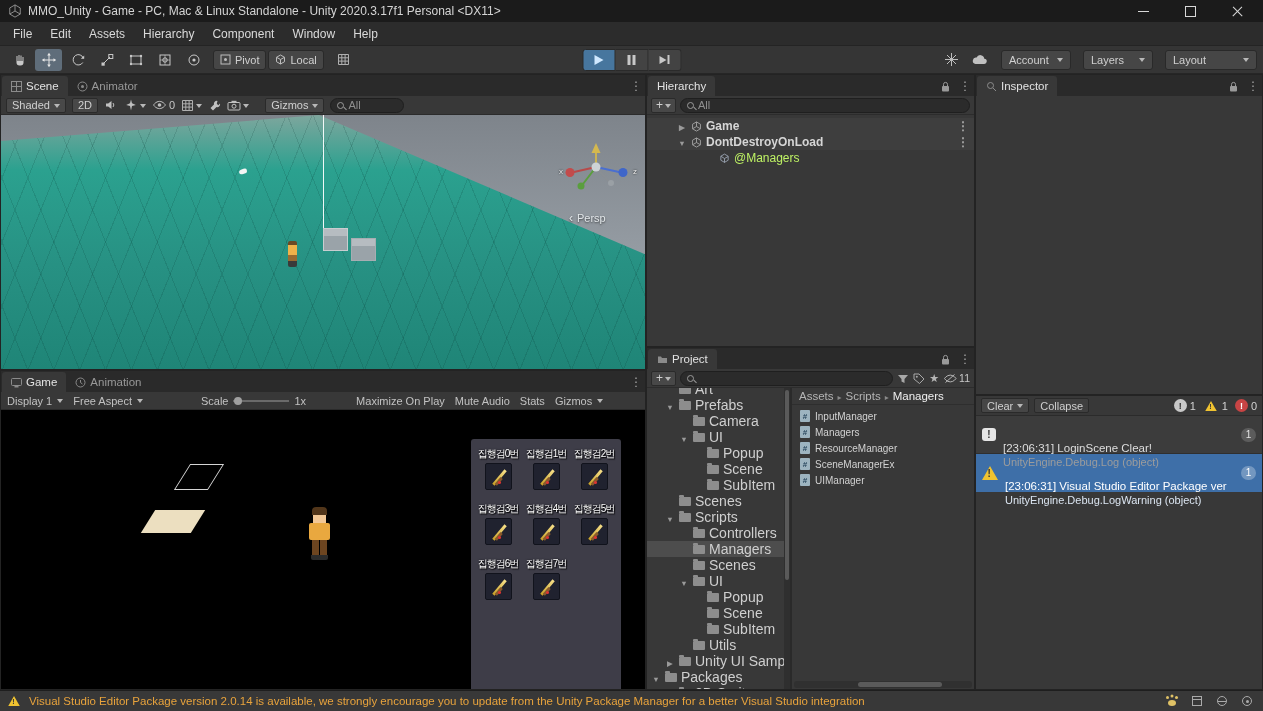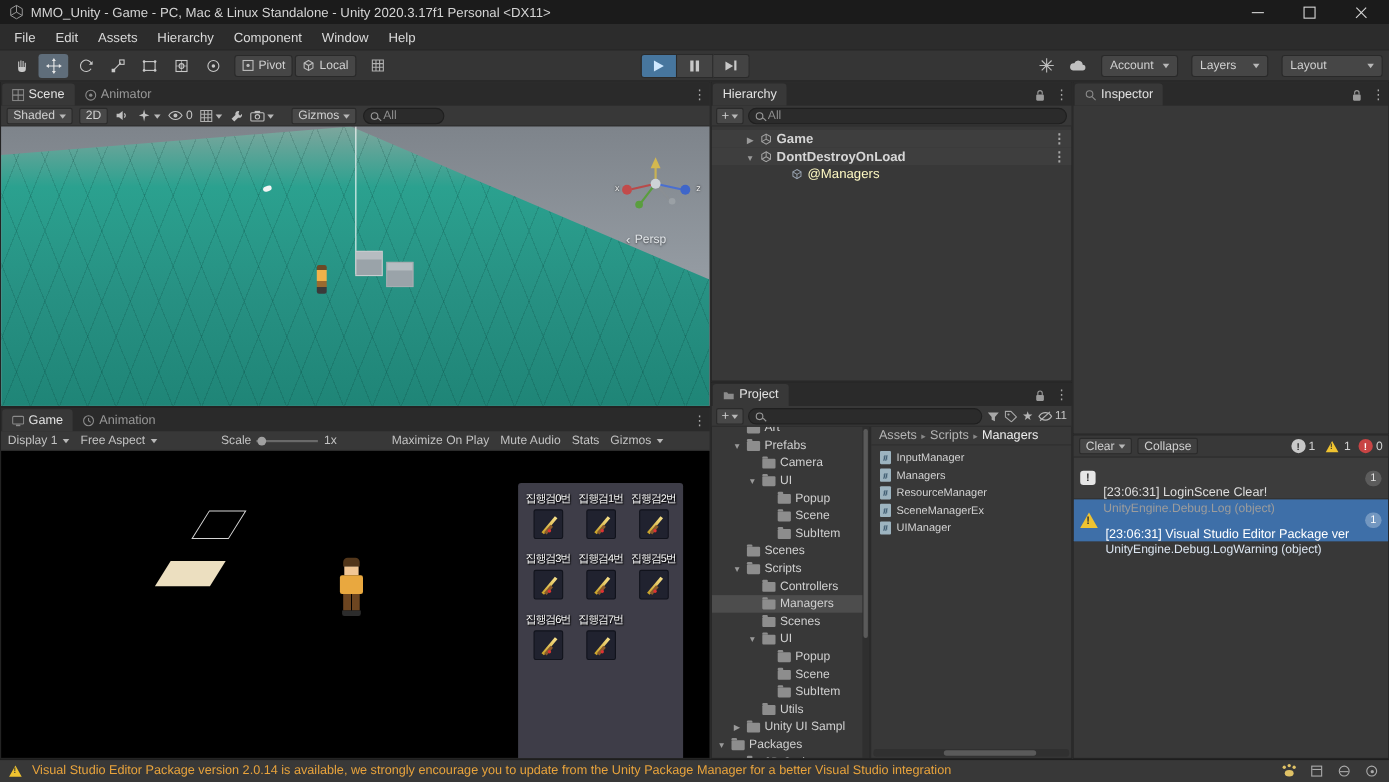--- a/index.html
+++ b/index.html
@@ -108,30 +108,30 @@
 .inv-label{font-size:10px;line-height:12px;color:#fff;letter-spacing:-1px;white-space:nowrap;text-shadow:0 0 2px #000,1px 1px 1px #000;}
 .inv-icon{width:27px;height:27px;background:#20222f;border:1px solid #11131c;border-radius:2px;margin-top:3px;position:relative;overflow:hidden;}
 .blade{position:absolute;left:12px;top:4px;width:3px;height:19px;background:linear-gradient(#f7e08a,#c9a227);transform:rotate(40deg);}
 .guard{position:absolute;left:8px;top:16px;width:9px;height:2.5px;background:#8a5a2b;transform:rotate(-50deg);}
 .gem{position:absolute;left:12px;top:17px;width:3px;height:3px;border-radius:50%;background:#d33;}
 
 
 .hrow{height:16px;display:flex;align-items:center;gap:4px;padding-left:30px;font-size:12px;color:#d6d6d6;position:relative;white-space:nowrap;}
 .hrow.scene-row{background:#3e3e3e;font-weight:bold;}
 .hrow .kebab{position:absolute;right:7px;top:1px;}
-.hrow.child{padding-left:72px;font-weight:normal;color:#fef9c3;}
+.hrow.child{padding-left:72px;font-weight:normal;color:#bef264;}
 .arr{width:10px;flex:none;text-align:center;color:#9a9a9a;}
 .arr.open::before{content:"▼";font-size:7.5px;}
 .arr.closed::before{content:"▶";font-size:7.5px;}
 
 
 .proj-body{flex:1;display:flex;position:relative;overflow:hidden;}
 .ptree{width:143px;flex:none;position:relative;overflow:hidden;padding-top:0;}
 .ptree-in{margin-top:-7px;}
-.trow{height:16px;display:flex;align-items:center;gap:4px;font-size:11px;color:#cfcfcf;white-space:nowrap;overflow:hidden;}
+.trow{height:16px;display:flex;align-items:center;gap:4px;font-size:14px;color:#cfcfcf;white-space:nowrap;overflow:hidden;}
 .trow.selected{background:#4d4d4d;}
 .fold{width:12px;height:9px;background:#8d8d8d;border-radius:1px;position:relative;flex:none;}
 .fold::before{content:"";position:absolute;top:-2px;left:0;width:5px;height:2px;background:#8d8d8d;border-radius:1px 1px 0 0;}
 .vscroll{position:absolute;right:0;top:0;bottom:0;width:6px;background:#2f2f2f;}
 .vthumb{position:absolute;left:1px;right:1px;top:2px;height:63%;background:#5a5a5a;border-radius:3px;}
 .vsplit{width:2px;flex:none;background:#2a2a2a;}
 .pfiles{flex:1;position:relative;overflow:hidden;display:flex;flex-direction:column;}
 .crumbs{height:17px;flex:none;display:flex;align-items:center;gap:4px;padding:0 7px;font-size:11.5px;color:#b4b4b4;border-bottom:1px solid #2e2e2e;}
 .crumb-last{color:#efefef;}
 .crumb-sep::before{content:"▸";font-size:8px;color:#8a8a8a;}

